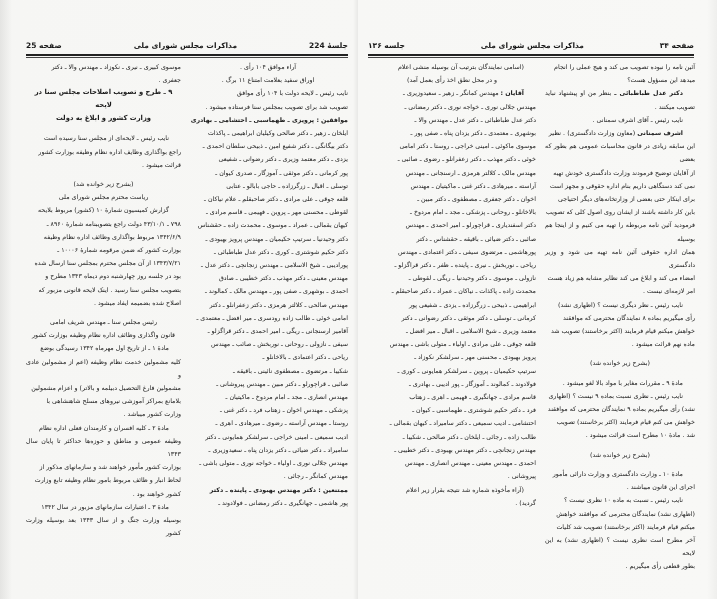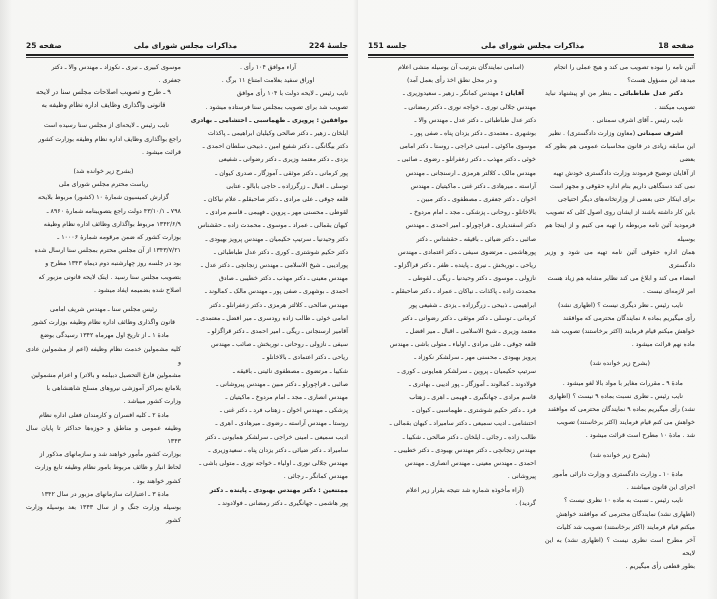--- a/index.html
+++ b/index.html
@@ -41,21 +41,21 @@
     }
     .col p { margin: 0; }
     .col .center { text-align: center; }
     .col .indent { text-indent: 12px; }
     .col .gap { height: 6px; }
     .spk { font-weight: bold; }
     .page.left .col.c1 { left: 188px; width: 160px; }
     .page.left .col.c2 { left: 26px; width: 155px; }
     .page.right .col.c1 { left: 187px; width: 150px; }
     .page.right .col.c2 { left: 10px; width: 168px; }
-    .section-title { font-weight: normal; text-align: center; font-size: 6.8px; line-height: 13px; }
+    .section-title { font-weight: bold; text-align: center; font-size: 6.8px; line-height: 13px; }
   </style>
 </head>
 <body>
 
 <div class="spread">
 
   <div class="page left">
     <div class="running-head">
       <span>جلسهٔ 224</span>
       <span>مذاکرات مجلس شورای ملی</span>
@@ -97,21 +97,21 @@
       <p>مهندس جلالی نوری ـ اولیاء ـ خواجه نوری ـ متولی باشی ـ</p>
       <p>مهندس کمانگر ـ رجائی .</p>
       <p class="spk">ممتنعین : دکتر مهندس بهبودی ـ پاینده ـ دکتر</p>
       <p>پور هاشمی ـ جهانگیری ـ دکتر رمضانی ـ فولادوند ـ</p>
     </div>
 
     <div class="col c2">
       <p>موسوی کبیری ـ نیری ـ نکوزاد ـ مهندس والا ـ دکتر</p>
       <p>جعفری .</p>
       <p class="section-title">۹ ـ طرح و تصویب اصلاحات مجلس سنا در لایحه</p>
-      <p class="section-title">قانونی واگذاری وظایف اداره نظام وظیفه به</p>
+      <p class="section-title">وزارت کشور و ابلاغ به دولت</p>
       <div class="gap"></div>
       <p class="indent">نایب رئیس ـ لایحه‌ای از مجلس سنا رسیده است</p>
       <p>راجع بواگذاری وظایف اداره نظام وظیفه بوزارت کشور</p>
       <p>قرائت میشود .</p>
       <div class="gap"></div>
       <p class="center">(بشرح زیر خوانده شد)</p>
       <p class="center">ریاست محترم مجلس شورای ملی</p>
       <p class="indent">گزارش کمیسیون شمارهٔ ۱۰ (کشور) مربوط بلایحه</p>
       <p>۷۹۸ ـ ۴۳/۱۰/۱ دولت راجع بتصویبنامه شمارهٔ ۸۹۶۰ ـ</p>
       <p>۱۳۴۲/۶/۹ مربوط بواگذاری وظائف اداره نظام وظیفه</p>
@@ -135,23 +135,23 @@
       <p>کشور خواهند بود .</p>
       <p class="indent">مادهٔ ۳ ـ اعتبارات سازمانهای مزبور در سال ۱۳۴۲</p>
       <p>بوسیله وزارت جنگ و از سال ۱۳۴۳ بعد بوسیله وزارت کشور</p>
     </div>
   </div>
 
   <div class="gutter"></div>
 
   <div class="page right">
     <div class="running-head">
-      <span>صفحه 18</span>
+      <span>صفحه ۳۴</span>
       <span>مذاکرات مجلس شورای ملی</span>
-      <span>جلسه 151</span>
+      <span>جلسه ۱۳۶</span>
     </div>
     <div class="rh-sub"></div>
 
     <div class="col c1">
       <p>آئین نامه را نبوده تصویب می کند و هیچ عملی را انجام</p>
       <p>میدهد این مسؤول هست؟</p>
       <p class="indent"><span class="spk">دکتر عدل طباطبائی ـ</span> <span>بنظر من او پیشنهاد نباید تصویب میکنند .</span></p>
       <p class="indent">نایب رئیس ـ آقای اشرف سمنانی .</p>
       <p class="indent"><span class="spk">اشرف سمنانی</span> <span>(معاون وزارت دادگستری) . نظیر</span></p>
       <p>این سابقه زیادی در قانون محاسبات عمومی هم بطور که بعضی</p>

